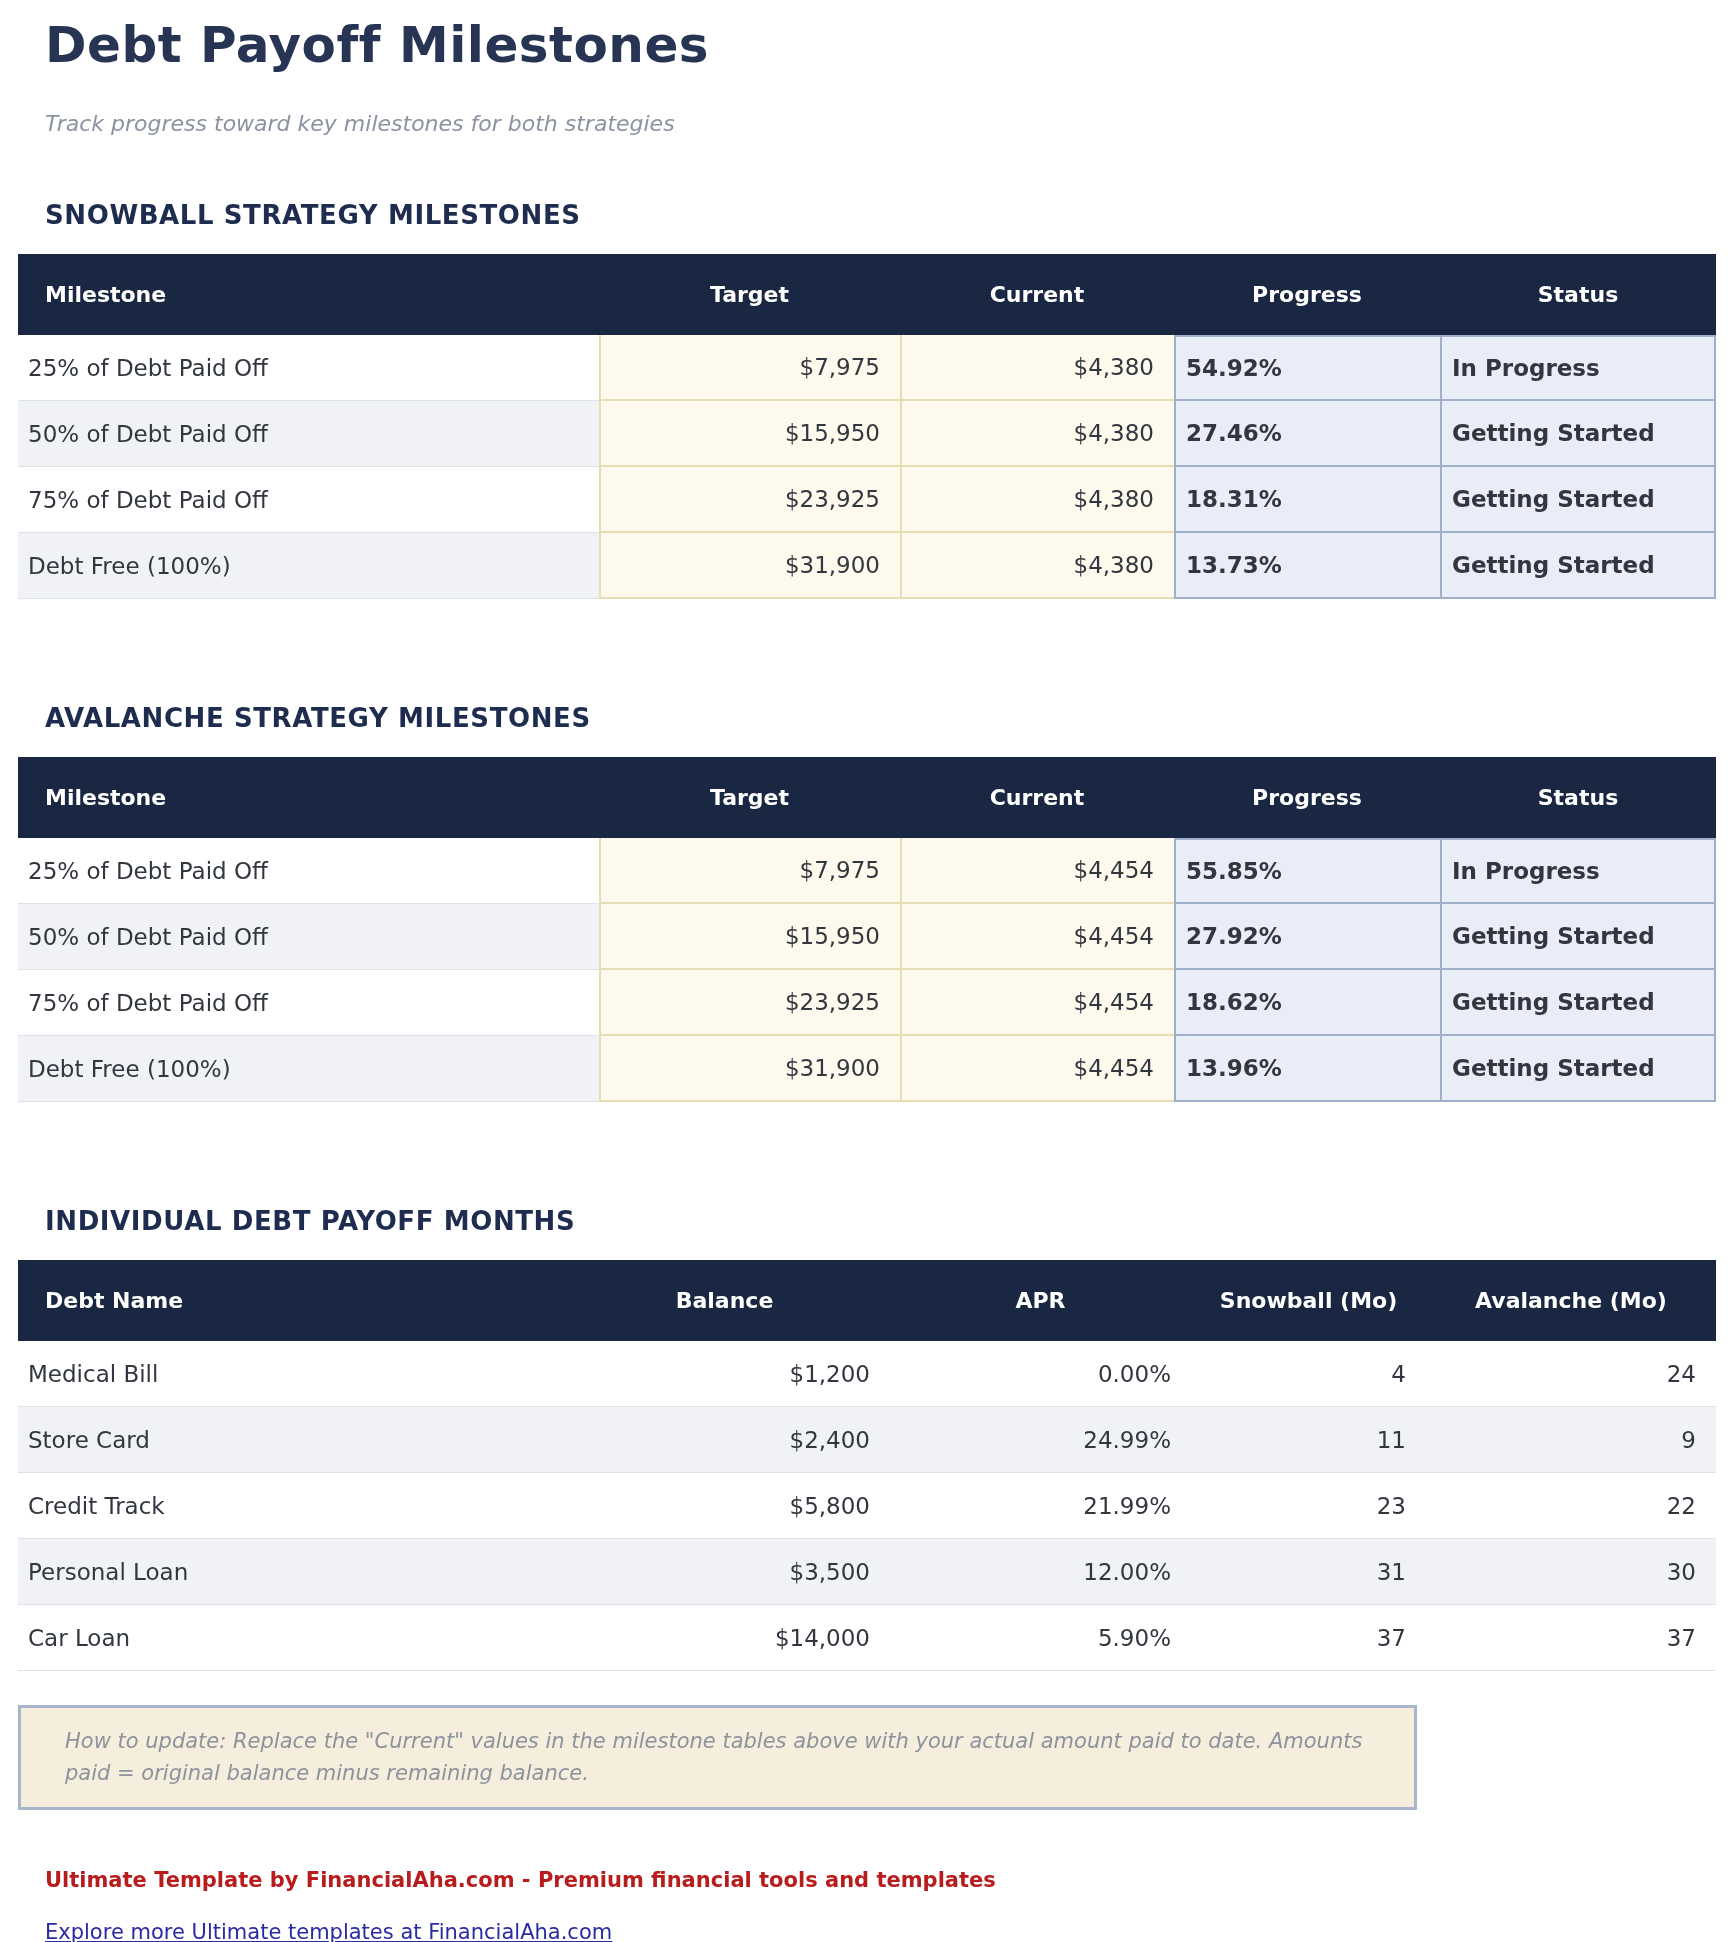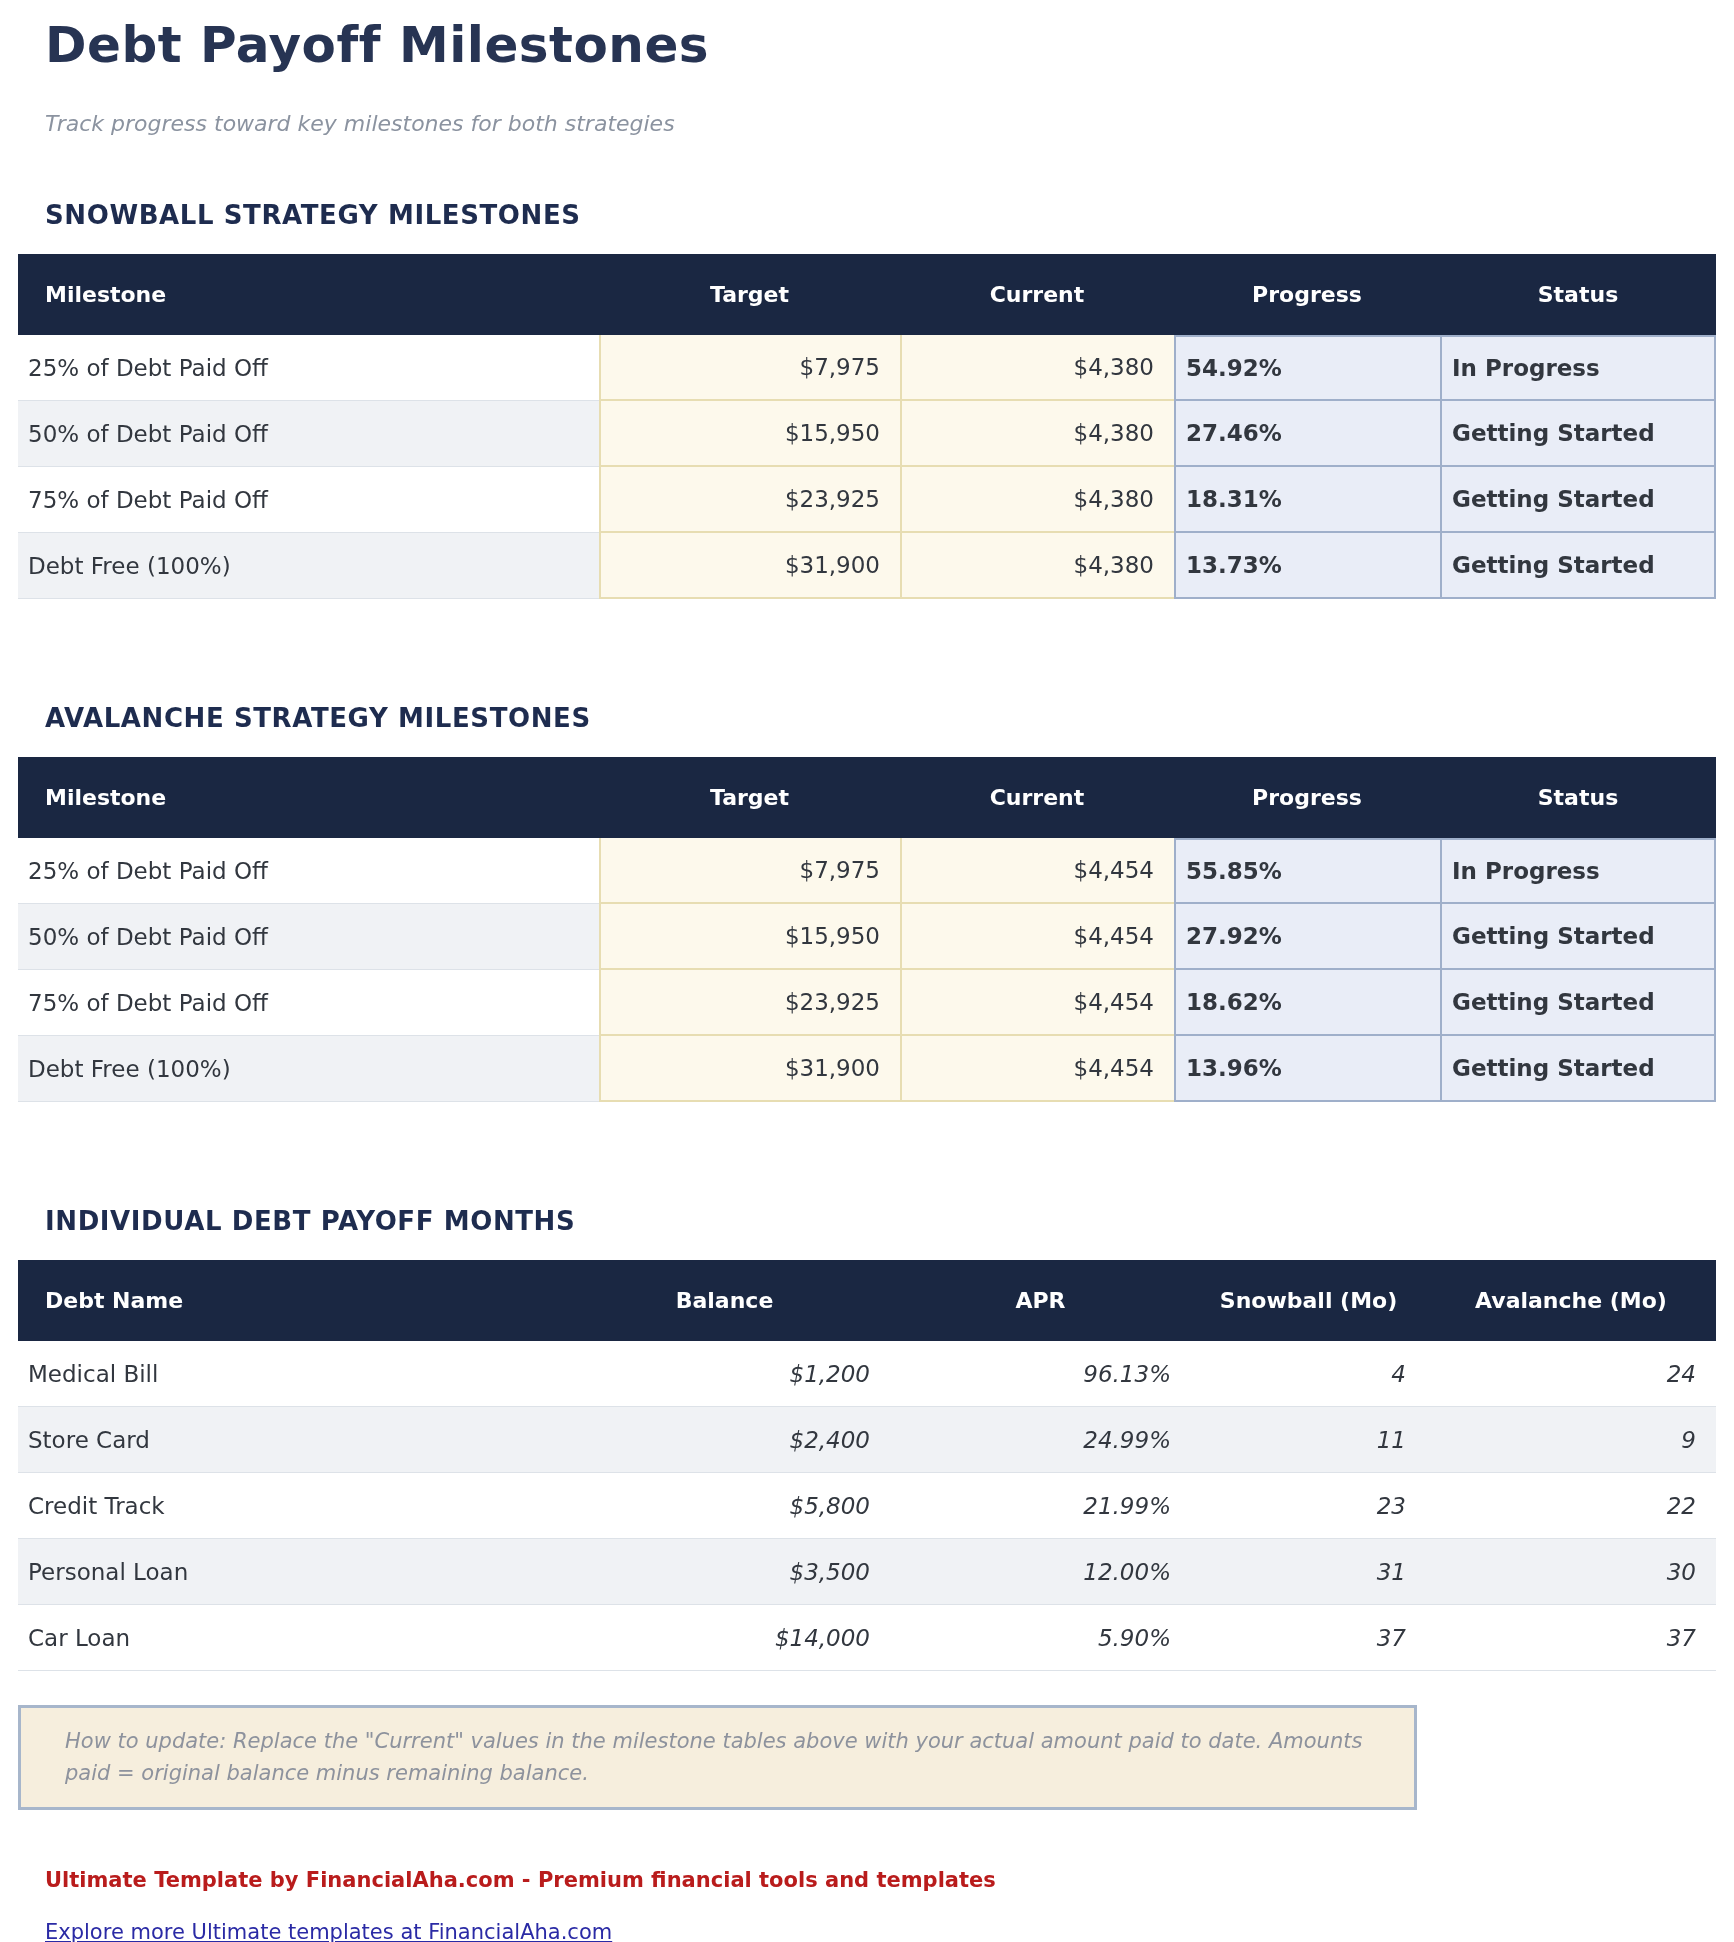--- a/index.html
+++ b/index.html
@@ -83,21 +83,21 @@
     text-align: left;
     font-weight: bold;
     color: #1e2c4f;
     border-left: 2px solid #9fafca;
     border-bottom: 2px solid #9fafca;
   }
   td.c-lav:last-child { border-right: 2px solid #9fafca; }
   tbody tr:first-child td.c-lav { border-top: 2px solid #9fafca; }
 
   .debt-table td { border-bottom: 1px solid #dde2e8; }
-  .debt-table td.c-num { text-align: right; font-style: italic; }
+  .debt-table td.c-num { text-align: right; }
 
   .note-box {
     margin-top: 34px;
     width: 1399px;
     background: #f6eedd;
     border: 3px solid #a7b6cb;
     padding: 18px 44px;
     font-size: 21px;
     font-style: italic;
     color: #8d929d;
@@ -244,21 +244,21 @@
         <th>Balance</th>
         <th>APR</th>
         <th>Snowball (Mo)</th>
         <th>Avalanche (Mo)</th>
       </tr>
     </thead>
     <tbody>
       <tr>
         <td class="c-name">Medical Bill</td>
         <td class="c-name c-num">$1,200</td>
-        <td class="c-name c-num">96.13%</td>
+        <td class="c-name c-num">0.00%</td>
         <td class="c-name c-num">4</td>
         <td class="c-name c-num">24</td>
       </tr>
       <tr>
         <td class="c-name">Store Card</td>
         <td class="c-name c-num">$2,400</td>
         <td class="c-name c-num">24.99%</td>
         <td class="c-name c-num">11</td>
         <td class="c-name c-num">9</td>
       </tr>

